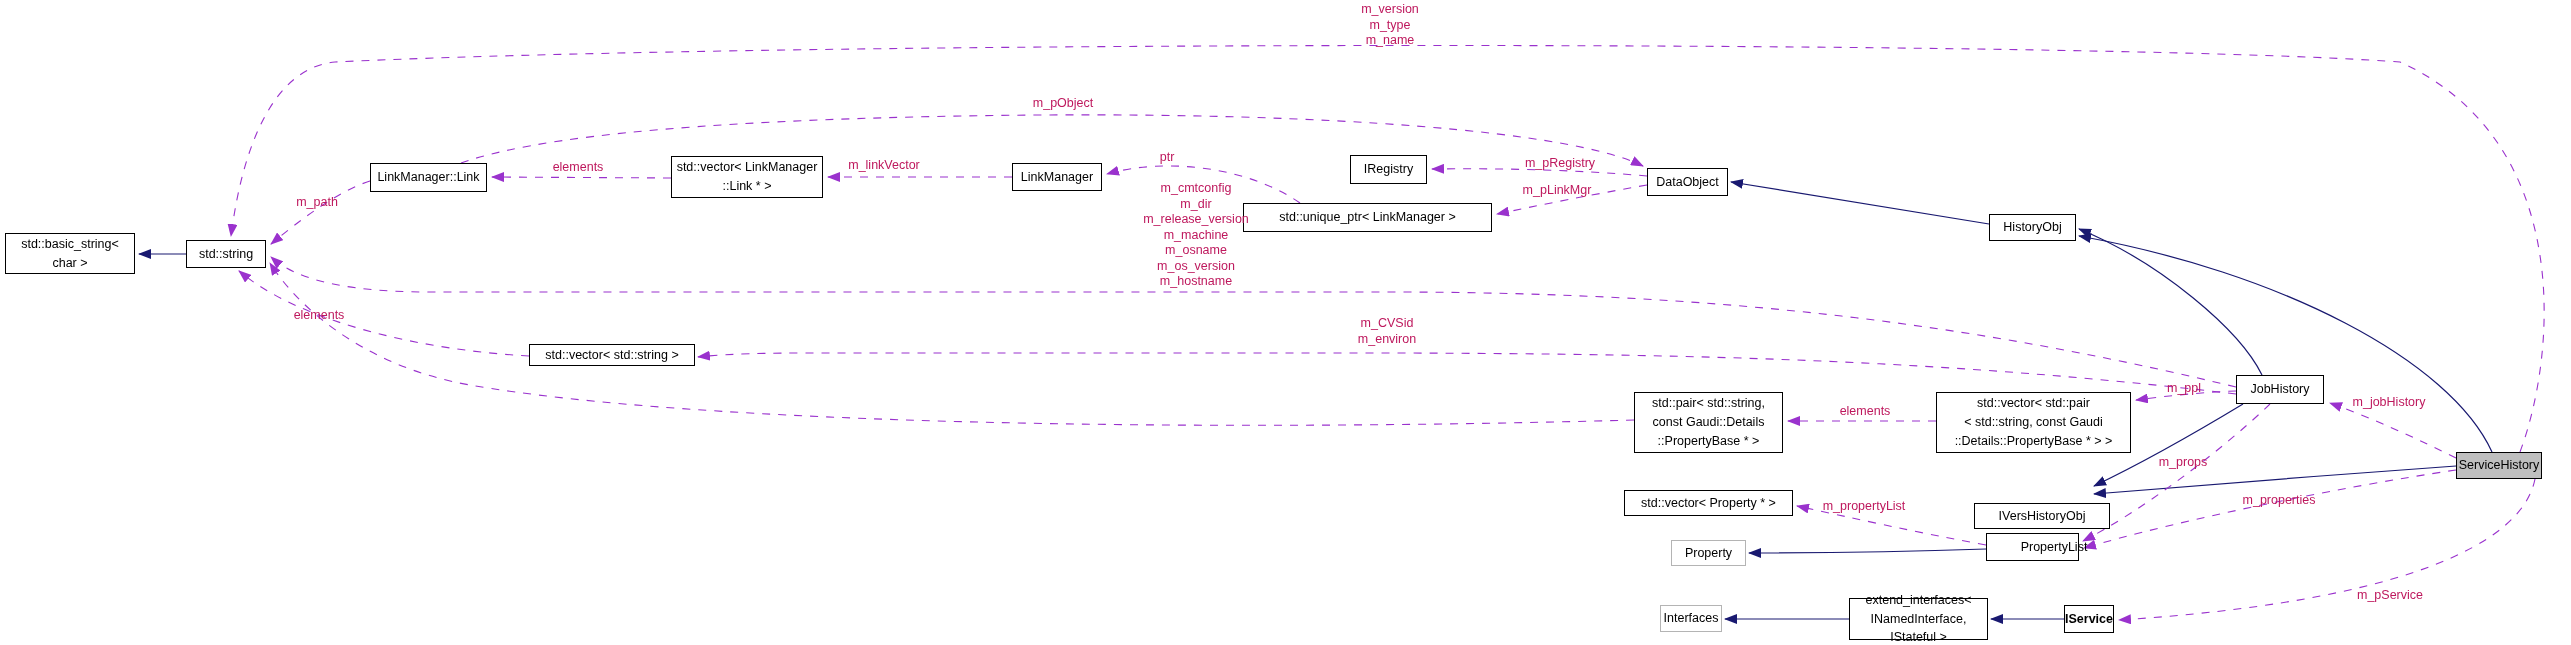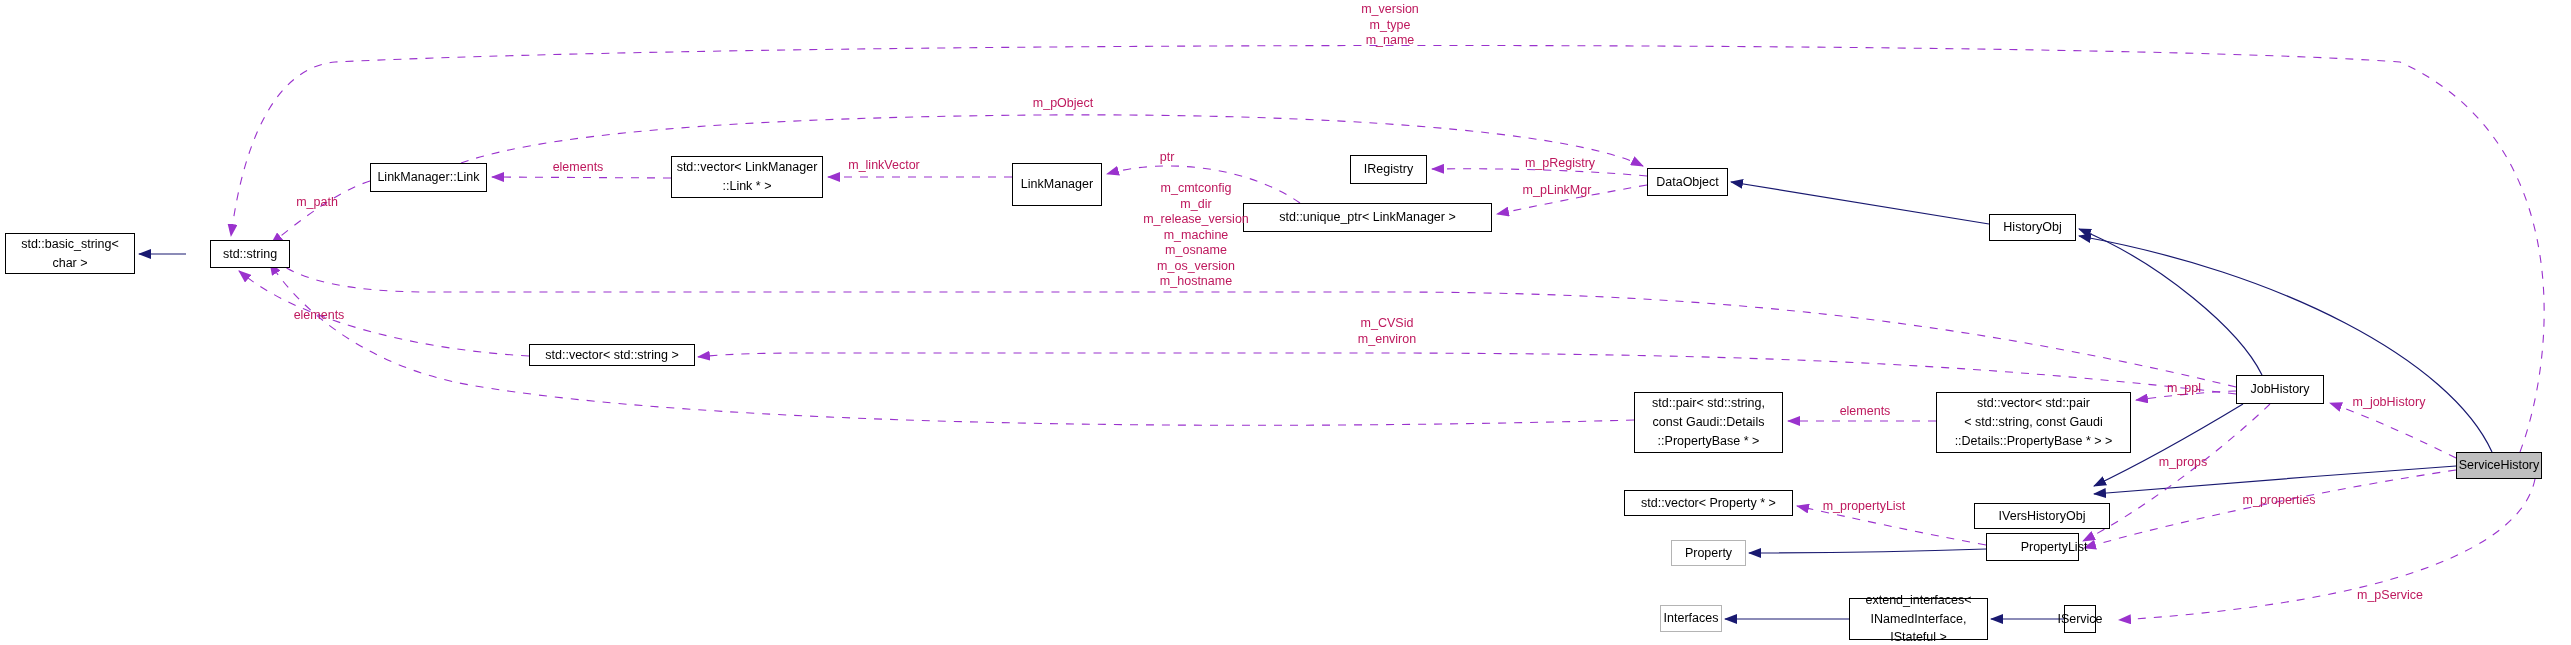--- a/index.html
+++ b/index.html
@@ -63,46 +63,46 @@
         <path d="M2456,458 C2420,440 2372,418 2330,403" class="use" marker-end="url(#arrow-use)"></path>
         <path d="M2535,479 C2522,545 2400,602 2119,620" class="use" marker-end="url(#arrow-use)"></path>
         <path d="M529,356 C420,350 300,322 239,271" class="use" marker-end="url(#arrow-use)"></path>
         <path d="M1634,420 C1200,432 700,425 470,385 C360,366 294,302 270,263" class="use" marker-end="url(#arrow-use)"></path>
         <path d="M1986,545 C1915,532 1852,518 1797,506" class="use" marker-end="url(#arrow-use)"></path>
       </g>
   </svg>
   <div id="node-layer">
       <div class="node" style="left: 5px; top: 233px; width: 130px; height: 41px;">std::basic_string&lt;
 char &gt;</div>
-      <div class="node" style="left: 186px; top: 240px; width: 80px; height: 28px; margin-left: 24px;">std::string</div>
+      <div class="node" style="left: 186px; top: 240px; width: 80px; height: 28px;">std::string</div>
       <div class="node" style="left: 370px; top: 163px; width: 117px; height: 29px;">LinkManager::Link</div>
       <div class="node" style="left: 671px; top: 156px; width: 152px; height: 42px;">std::vector&lt; LinkManager
 ::Link * &gt;</div>
-      <div class="node" style="left: 1012px; top: 163px; width: 90px; height: 43px;">LinkManager</div>
+      <div class="node" style="left: 1012px; top: 163px; width: 90px; height: 28px;">LinkManager</div>
       <div class="node" style="left: 1350px; top: 155px; width: 77px; height: 29px;">IRegistry</div>
       <div class="node" style="left: 1243px; top: 203px; width: 249px; height: 29px;">std::unique_ptr&lt; LinkManager &gt;</div>
       <div class="node" style="left: 1647px; top: 168px; width: 81px; height: 28px;">DataObject</div>
       <div class="node" style="left: 1989px; top: 214px; width: 87px; height: 27px;">HistoryObj</div>
       <div class="node" style="left: 2236px; top: 375px; width: 88px; height: 29px;">JobHistory</div>
       <div class="node highlight" style="left: 2456px; top: 452px; width: 86px; height: 27px;">ServiceHistory</div>
       <div class="node" style="left: 529px; top: 344px; width: 166px; height: 22px;">std::vector&lt; std::string &gt;</div>
       <div class="node" style="left: 1634px; top: 392px; width: 149px; height: 61px;">std::pair&lt; std::string,
 const Gaudi::Details
 ::PropertyBase * &gt;</div>
       <div class="node" style="left: 1936px; top: 392px; width: 195px; height: 61px;">std::vector&lt; std::pair
 &lt; std::string, const Gaudi
 ::Details::PropertyBase * &gt; &gt;</div>
       <div class="node" style="left: 1974px; top: 503px; width: 136px; height: 26px;">IVersHistoryObj</div>
       <div class="node" style="left: 1624px; top: 490px; width: 169px; height: 26px;">std::vector&lt; Property * &gt;</div>
       <div class="node undoc" style="left: 1671px; top: 540px; width: 75px; height: 26px;">Property</div>
       <div class="node" style="left: 1986px; top: 533px; width: 93px; height: 28px; padding-left: 43px;">PropertyList</div>
       <div class="node undoc" style="left: 1660px; top: 605px; width: 62px; height: 27px;">Interfaces</div>
       <div class="node" style="left: 1849px; top: 598px; width: 139px; height: 42px;">extend_interfaces&lt;
 INamedInterface, IStateful &gt;</div>
-      <div class="node" style="left: 2064px; top: 605px; width: 32px; height: 28px;">IService</div>
+      <div class="node" style="left: 2064px; top: 605px; width: 50px; height: 28px; font-weight: bold;">IService</div>
     </div>
   <div id="label-layer">
       <div class="edge-label" style="left: 1390px; top: 2px;">m_version
 m_type
 m_name</div>
       <div class="edge-label" style="left: 1063px; top: 96px;">m_pObject</div>
       <div class="edge-label" style="left: 578px; top: 160px;">elements</div>
       <div class="edge-label" style="left: 884px; top: 158px;">m_linkVector</div>
       <div class="edge-label" style="left: 1167px; top: 150px;">ptr</div>
       <div class="edge-label" style="left: 1560px; top: 156px;">m_pRegistry</div>

